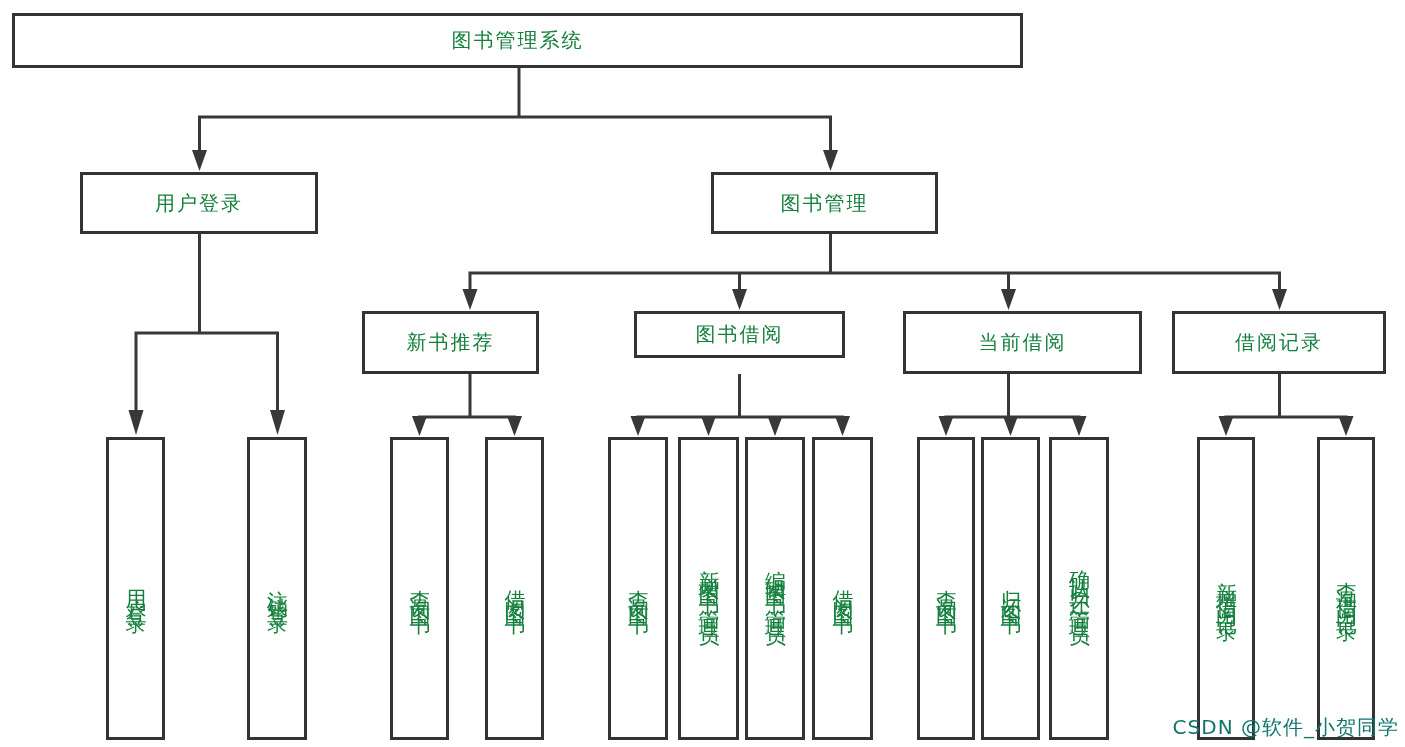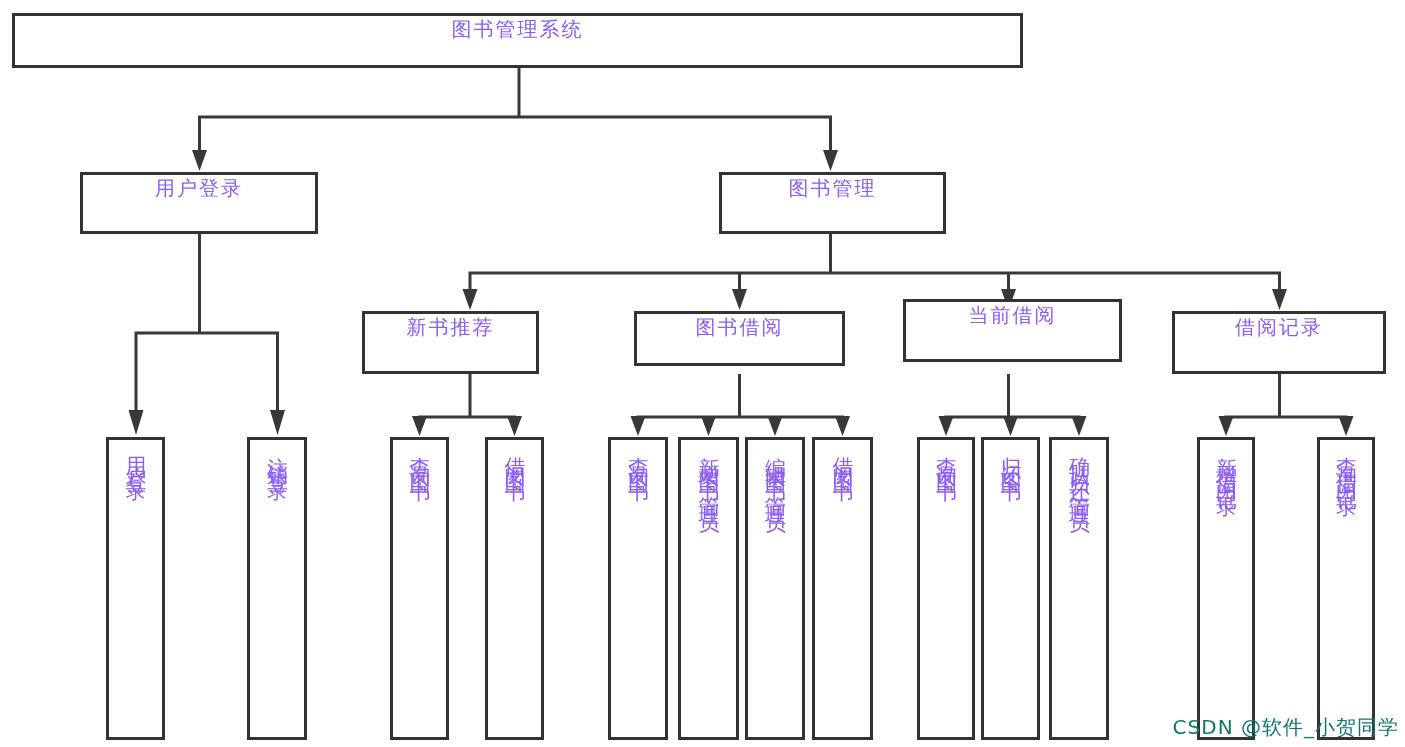--- a/index.html
+++ b/index.html
@@ -15,23 +15,23 @@
     position: absolute;
     left: 0; top: 0;
     width: 1405px; height: 747px;
   }
   .node {
     position: absolute;
     box-sizing: border-box;
     border: 3px solid #333333;
     background: #ffffff;
     display: flex;
-    align-items: flex-start;
+    align-items: center;
     justify-content: center;
-    color: #8b5cf6;
+    color: #15803d;
   }
   .node.h .label {
     font-size: 20px;
     letter-spacing: 2px;
     white-space: nowrap;
   }
   .node.v { top: 437px; height: 303px; }
   .node.v .label {
     writing-mode: vertical-rl;
     text-orientation: mixed;
@@ -94,31 +94,31 @@
     </g>
   </svg>
 
   <div class="node h" style="left:12px; top:13px; width:1011px; height:55px;">
     <span class="label">图书管理系统</span>
   </div>
 
   <div class="node h" style="left:80px; top:172px; width:238px; height:62px;">
     <span class="label">用户登录</span>
   </div>
-  <div class="node h" style="left:711px; top:172px; width:227px; height:62px;margin-left:8px;">
+  <div class="node h" style="left:711px; top:172px; width:227px; height:62px;">
     <span class="label">图书管理</span>
   </div>
 
   <div class="node h" style="left:362px; top:311px; width:177px; height:63px;">
     <span class="label">新书推荐</span>
   </div>
-  <div class="node h" style="left:634px; top:311px; width:211px; height:55px;">
+  <div class="node h" style="left:634px; top:311px; width:211px; height:47px;">
     <span class="label">图书借阅</span>
   </div>
-  <div class="node h" style="left:903px; top:299px; width:219px; height:63px;">
+  <div class="node h" style="left:903px; top:311px; width:239px; height:63px;">
     <span class="label">当前借阅</span>
   </div>
   <div class="node h" style="left:1172px; top:311px; width:214px; height:63px;">
     <span class="label">借阅记录</span>
   </div>
 
   <div class="node v" style="left:106px; width:59px;">
     <span class="label">用户登录</span>
   </div>
   <div class="node v" style="left:247px; width:60px;">

